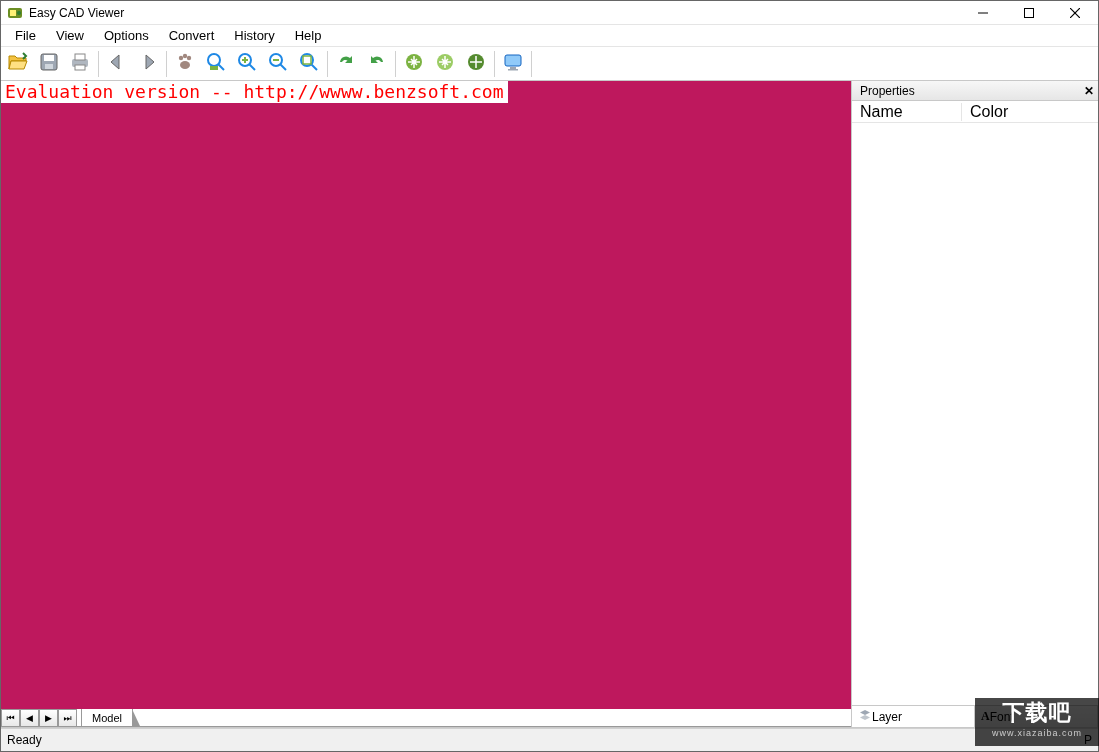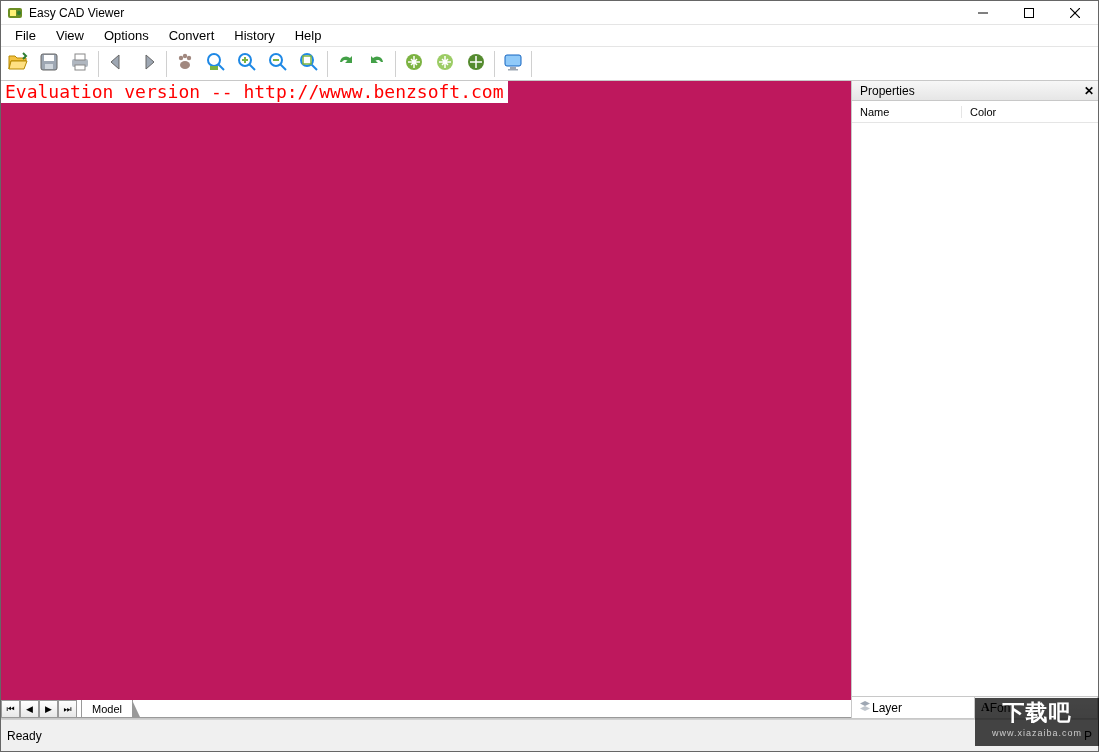--- a/index.html
+++ b/index.html
@@ -28,29 +28,29 @@
   .tab-gap { width: 4px; border-bottom: 1px solid #999; }
   .tab { padding: 0 10px; border: 1px solid #999; border-top: none; background: #fff; display: flex; align-items: center; position: relative; }
   .tab::after { content:""; position:absolute; right:-8px; top:0; width:0; height:0; border-top:17px solid transparent; border-left:8px solid #999; }
   .tab .inner-after { position:absolute; right:-7px; top:1px; width:0; height:0; border-top:15px solid transparent; border-left:7px solid #fff; }
   .tab-rest { flex:1; border-bottom: 1px solid #999; }
   
   .right-panel { flex: 1; display: flex; flex-direction: column; background: #fff; }
   .panel-header { height: 20px; background: linear-gradient(#f7f7f7,#e6e6e6); border-bottom: 1px solid #c8c8c8; display: flex; align-items: center; padding-left: 8px; font-size: 12px; }
   .panel-header .spacer { flex:1; }
   .panel-header .close-x { width: 18px; text-align:center; font-weight:bold; }
-  .prop-head { display: flex; border-bottom: 1px solid #e5e5e5; font-size: 11px; height: 22px; align-items: center; }
+  .prop-head { display: flex; border-bottom: 1px solid #e5e5e5; font-size: 16px; height: 22px; align-items: center; }
   .prop-head .col1 { width: 110px; padding-left: 8px; border-right: 1px solid #e5e5e5; }
   .prop-head .col2 { flex:1; padding-left: 8px; }
   .prop-body { flex:1; }
   .panel-tabs { height: 22px; display: flex; align-items: stretch; border-top: 1px solid #c8c8c8; background: linear-gradient(#f7f7f7,#e8e8e8); }
   .ptab { flex:1; display:flex; align-items:center; gap:0; padding-left:6px; border-right:1px solid #c8c8c8; font-size:12px; }
   .ptab.active { background:#fff; }
   
-  .statusbar { height: 32px; background: #f0f0f0; display: flex; align-items: center; padding: 0 6px; font-size: 12px; border-top:1px solid #d0d0d0; }
+  .statusbar { height: 23px; background: #f0f0f0; display: flex; align-items: center; padding: 0 6px; font-size: 12px; border-top:1px solid #d0d0d0; }
   .statusbar .st-spacer { flex:1; }
   
   .watermark { position: absolute; right: 0; bottom: 6px; width: 124px; height: 48px; background: rgba(0,0,0,0.72); color:#fff; font-family: "Microsoft YaHei",sans-serif; display:flex; flex-direction:column; align-items:center; pointer-events:none; }
   .watermark .big { font-size: 22px; font-weight: bold; letter-spacing: 1px; }
   .watermark .small { font-size: 9px; letter-spacing: 1px; color:#ccc; }
 </style>
 </head>
 <body>
 
 <div class="window">

